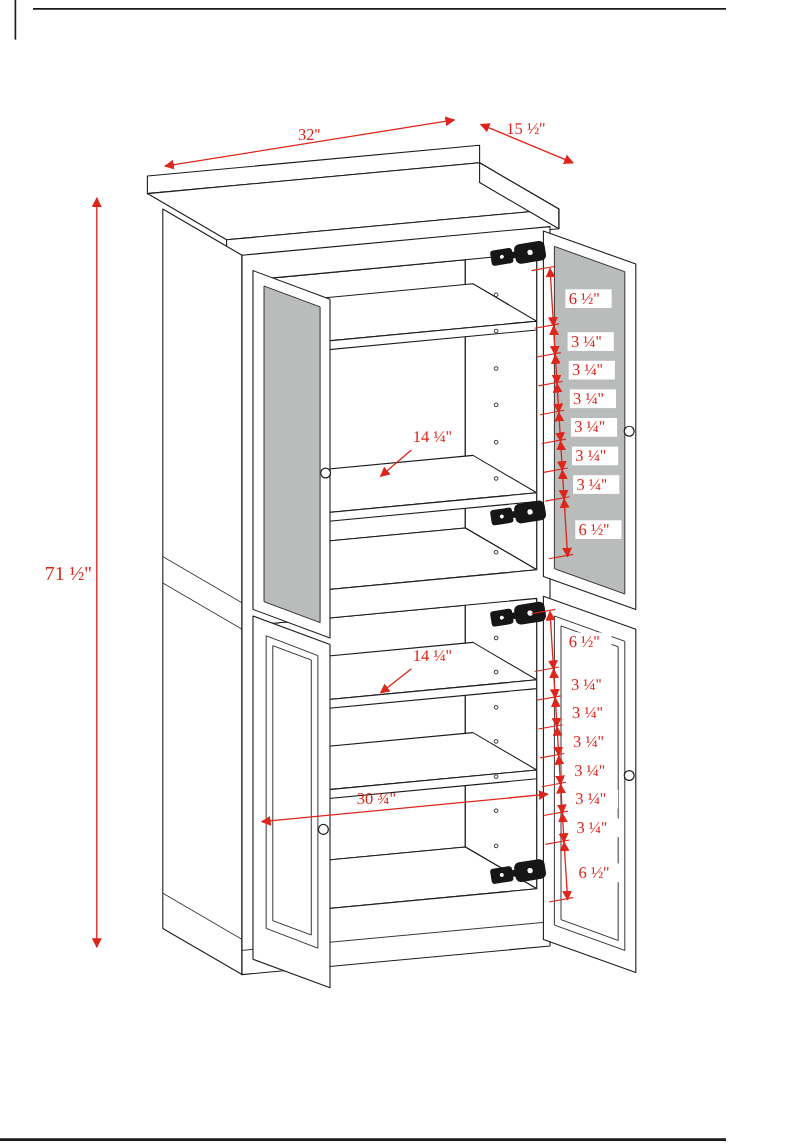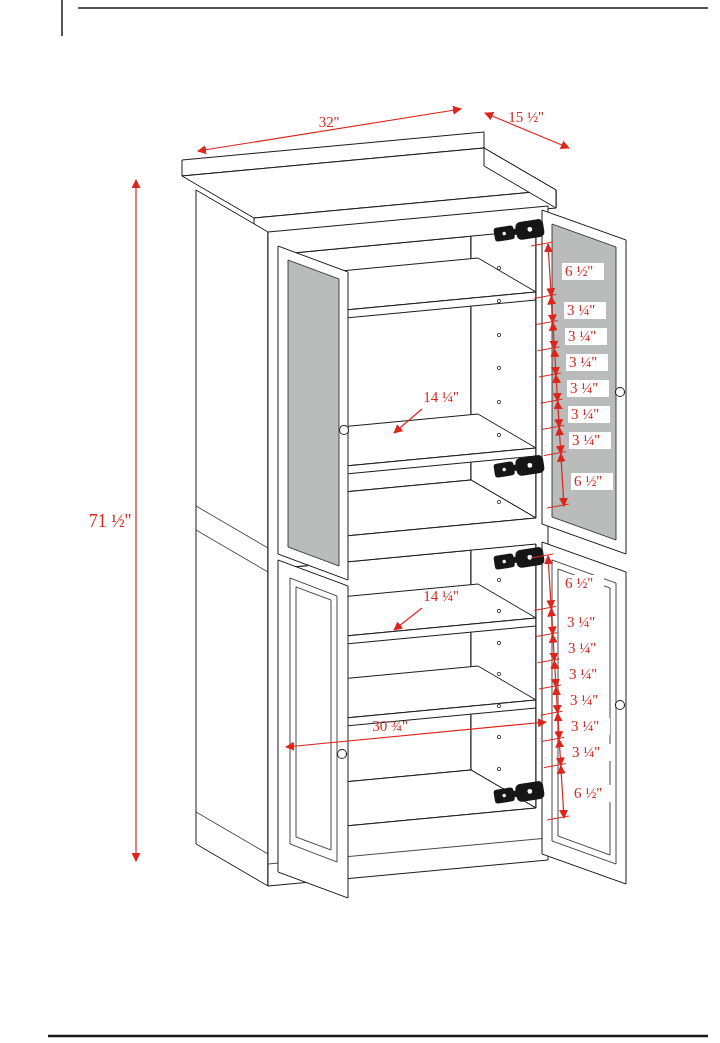--- a/index.html
+++ b/index.html
@@ -1,17 +1,17 @@
 <!DOCTYPE html>
 <html><head>
 <meta charset="utf-8">
 <style>
   html,body { margin:0; padding:0; background:#ffffff; }
   .canvas { position:relative; width:660px; height:1043px; background:#ffffff; overflow:hidden;
-            font-family:"Liberation Serif", serif;margin-left:48px; }
+            font-family:"Liberation Serif", serif; }
   svg { display:block; }
 
   .face   { fill:#ffffff; stroke:#1c1c1c; stroke-width:1; stroke-linejoin:round; }
   .edge   { fill:none;    stroke:#1c1c1c; stroke-width:1; stroke-linejoin:round; }
   .thin   { stroke-width:0.8; }
   .glass  { fill:#b9bcbb; stroke:#1c1c1c; stroke-width:0.8; }
   .panelline { fill:none; stroke:#1c1c1c; stroke-width:0.8; }
   .hole   { fill:#ffffff; stroke:#1c1c1c; stroke-width:0.8; }
   .knob   { fill:#ffffff; stroke:#1c1c1c; stroke-width:1.1; }
   .hw     { fill:#161616; stroke:none; }

